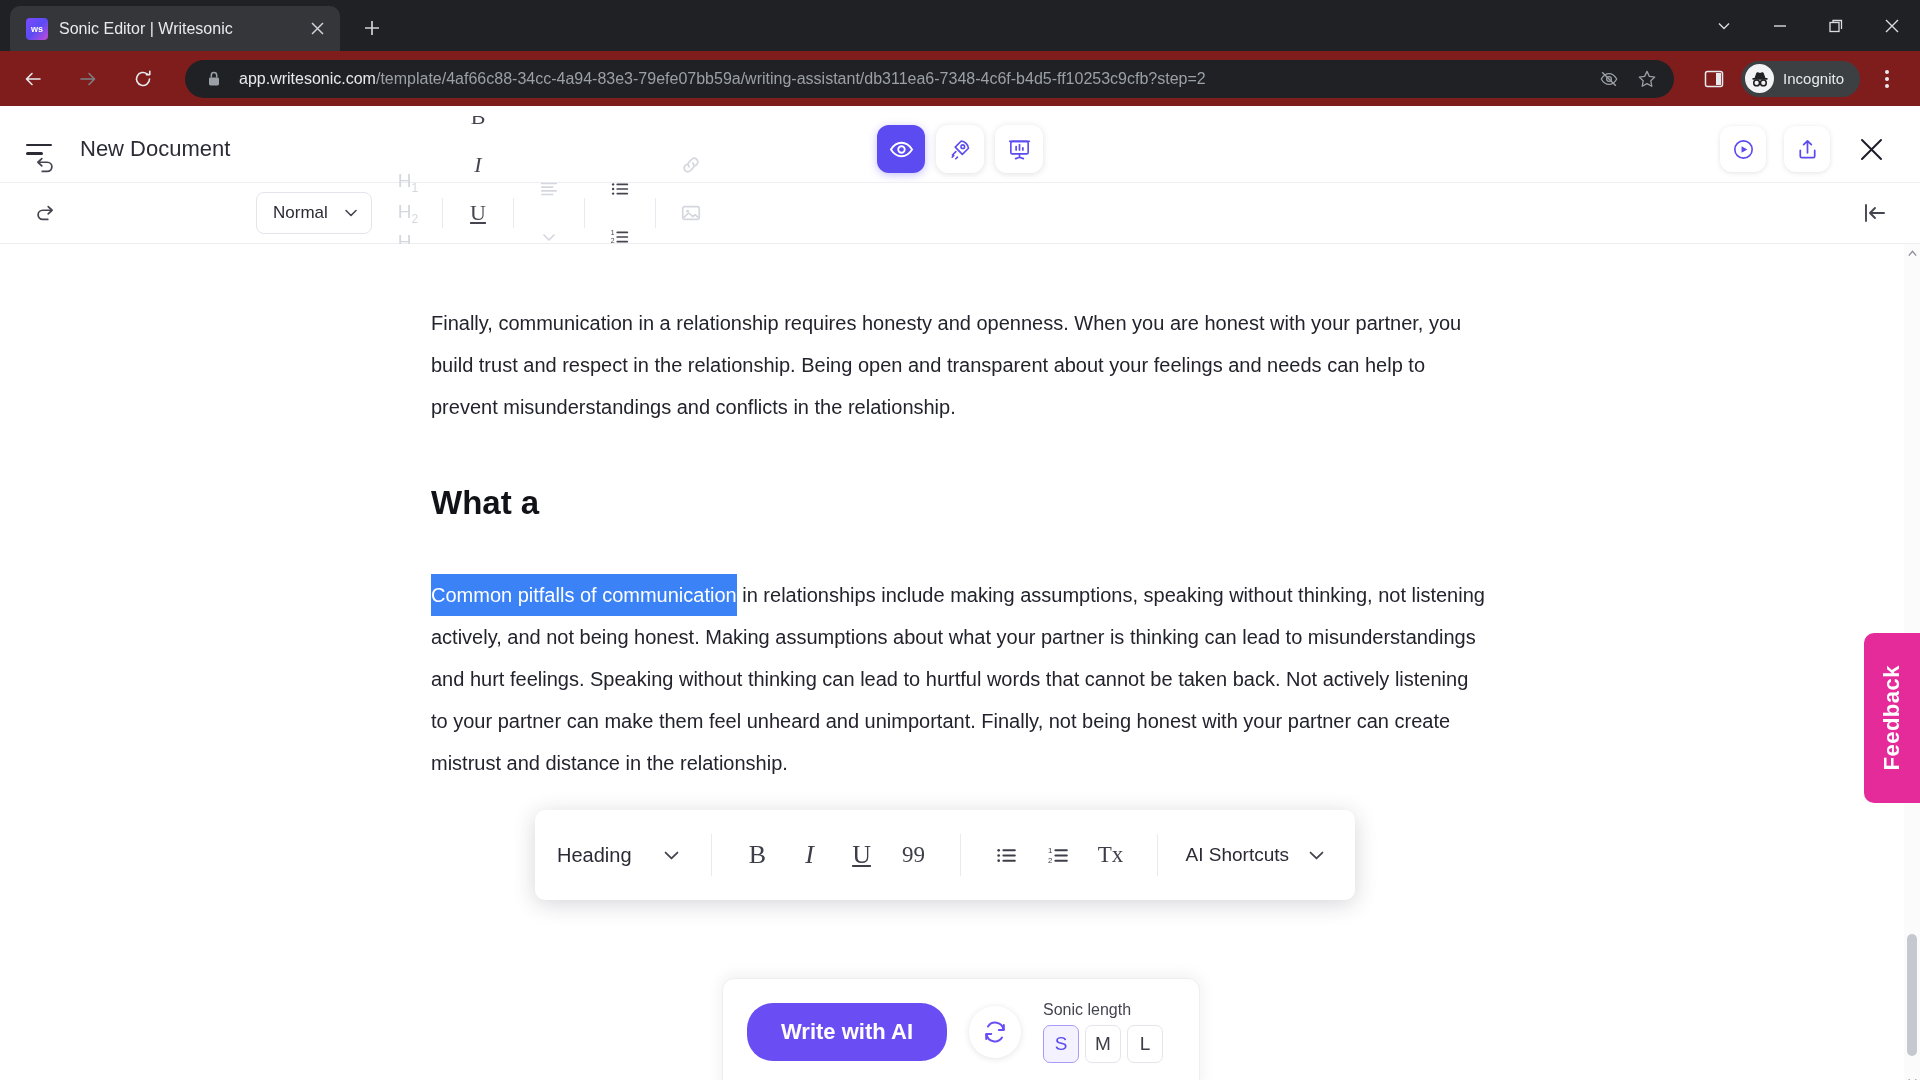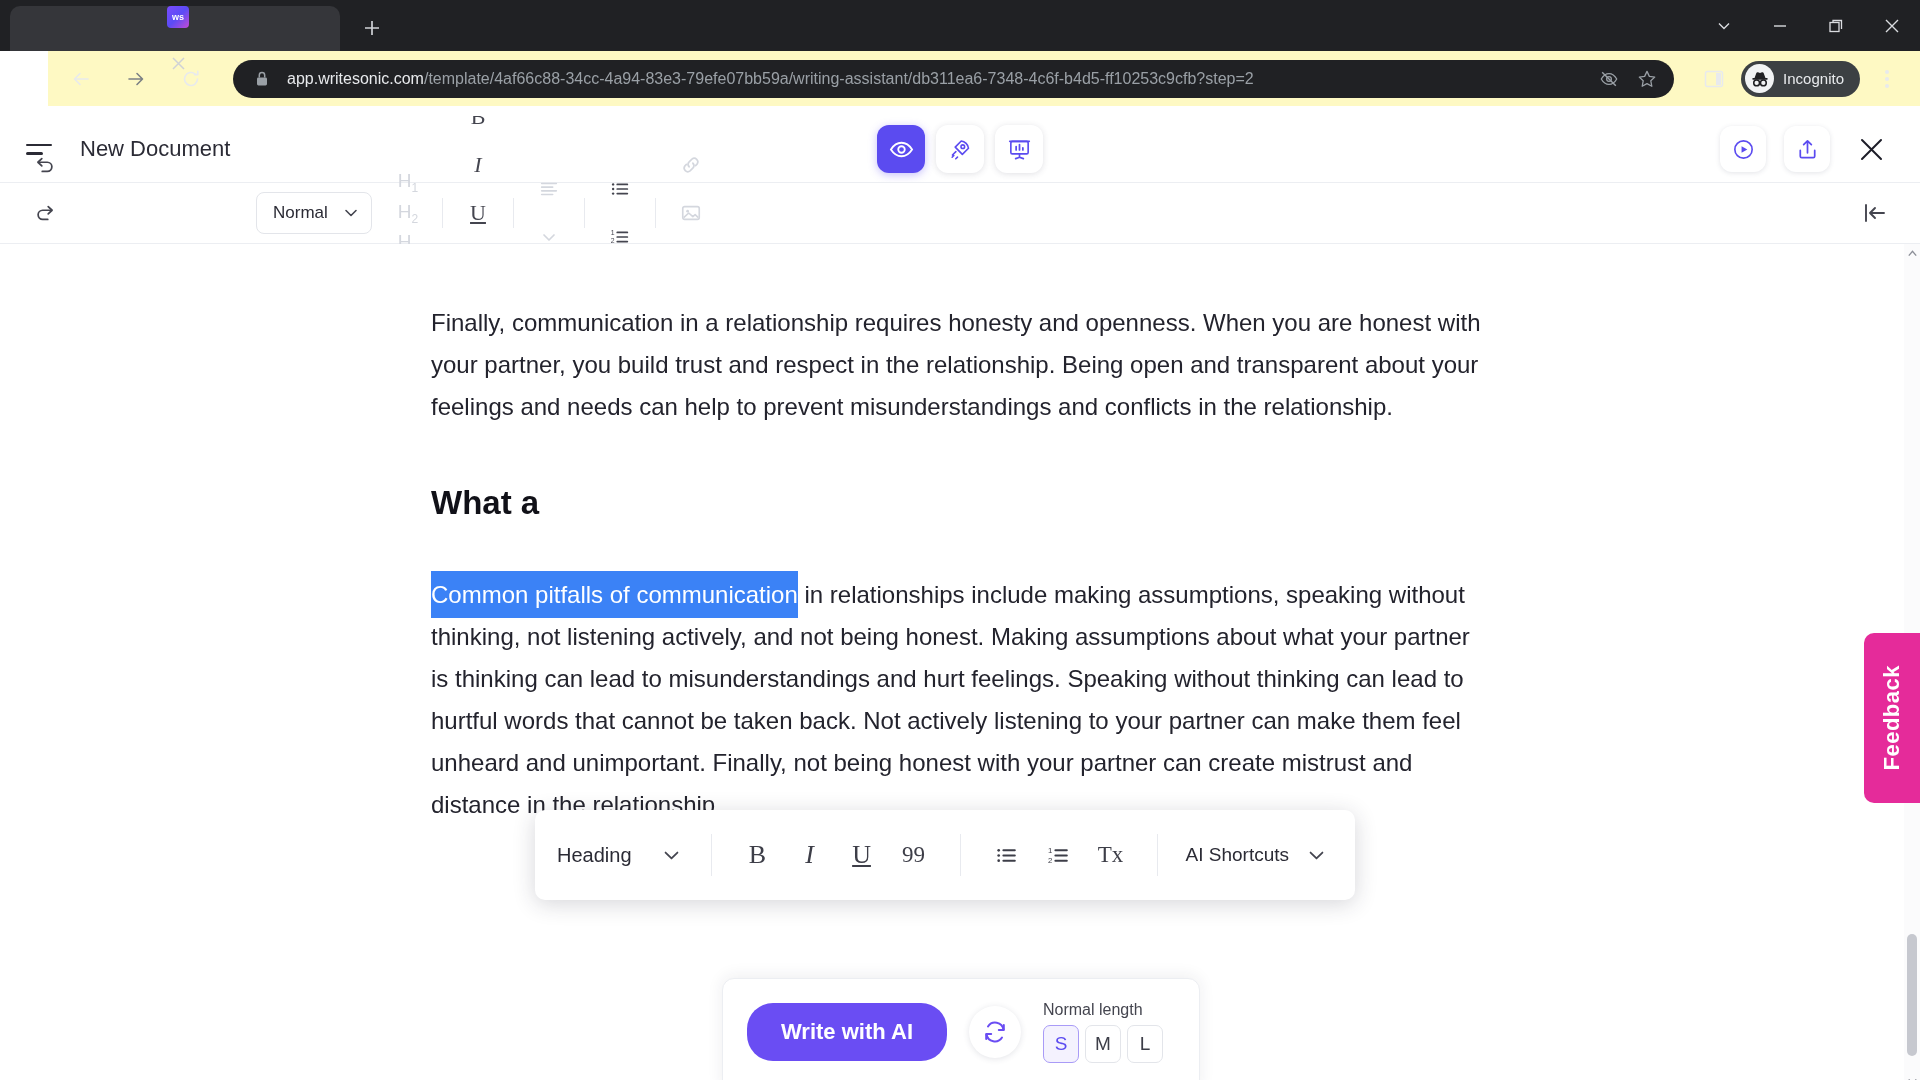--- a/index.html
+++ b/index.html
@@ -24,21 +24,20 @@
   .tab {
     height: 45px;
     width: 330px;
     background: #35363a;
     border-radius: 10px 10px 0 0;
     display: flex;
     align-items: center;
     padding: 0 10px 0 16px;
     gap: 11px;
     position: relative;
-    flex-direction: column;
   }
   .tab-favicon {
     width: 22px; height: 22px;
     border-radius: 4px;
     background: linear-gradient(135deg,#7b4bff 0%,#5b4bf5 50%,#c44bd6 100%);
     display: flex; align-items: center; justify-content: center;
     font-size: 9px; color: #fff; font-weight: bold;
     flex: 0 0 auto;
   }
   .tab-title {
@@ -64,25 +63,24 @@
     height: 51px; display: flex; align-items: center;
   }
   .win-btn {
     width: 56px; height: 51px;
     display: flex; align-items: center; justify-content: center;
     color: #dadce0;
   }
 
   .urlbar-row {
     height: 55px;
-    background: #fef9c3;
+    background: #7f1d1d;
     display: flex; align-items: center;
     padding: 0 12px;
     gap: 13px;
-    margin-left: 48px;
   }
   .nav-btn {
     width: 42px; height: 42px; border-radius: 50%;
     display: flex; align-items: center; justify-content: center;
     color: #e8eaed;
     flex: 0 0 auto;
   }
   .nav-btn.disabled { color: #7c8085; }
   .omnibox {
     flex: 1 1 auto;
@@ -212,21 +210,21 @@
     overflow: hidden;
     background: #fff;
   }
   .doc {
     width: 1058px;
     margin: 0 auto;
     padding: 58px 0 0 0;
     position: relative;
   }
   .para {
-    font-size: 24px;
+    font-size: 20px;
     line-height: 42px;
     color: #23232d;
     margin-bottom: 34px;
     font-family: "Liberation Sans", sans-serif;
   }
   .h2 {
     font-size: 33px;
     font-weight: bold;
     color: #111118;
     line-height: 46px;
@@ -717,21 +715,21 @@
       <div class="ai-panel">
         <div class="btn-write">Write with AI</div>
         <div class="refresh-btn">
           <svg width="26" height="26" viewBox="0 0 26 26">
               <path d="M21.5 10.5 A8.5 8.5 0 0 0 6 7.5" stroke="currentColor" stroke-width="2" fill="none" stroke-linecap="round"></path>
               <path d="M4.5 15.5 A8.5 8.5 0 0 0 20 18.5" stroke="currentColor" stroke-width="2" fill="none" stroke-linecap="round"></path>
               <path d="M21.8 6 V11 H16.8 M4.2 20 V15 H9.2" stroke="currentColor" stroke-width="2" fill="none" stroke-linecap="round" stroke-linejoin="round"></path>
             </svg>
         </div>
         <div class="len-wrap">
-          <div class="len-label">Normal length</div>
+          <div class="len-label">Sonic length</div>
           <div class="len-opts">
             <div class="len-opt sel-opt">S</div>
             <div class="len-opt">M</div>
             <div class="len-opt">L</div>
           </div>
         </div>
       </div>
     </div>
 
     <div class="feedback">

